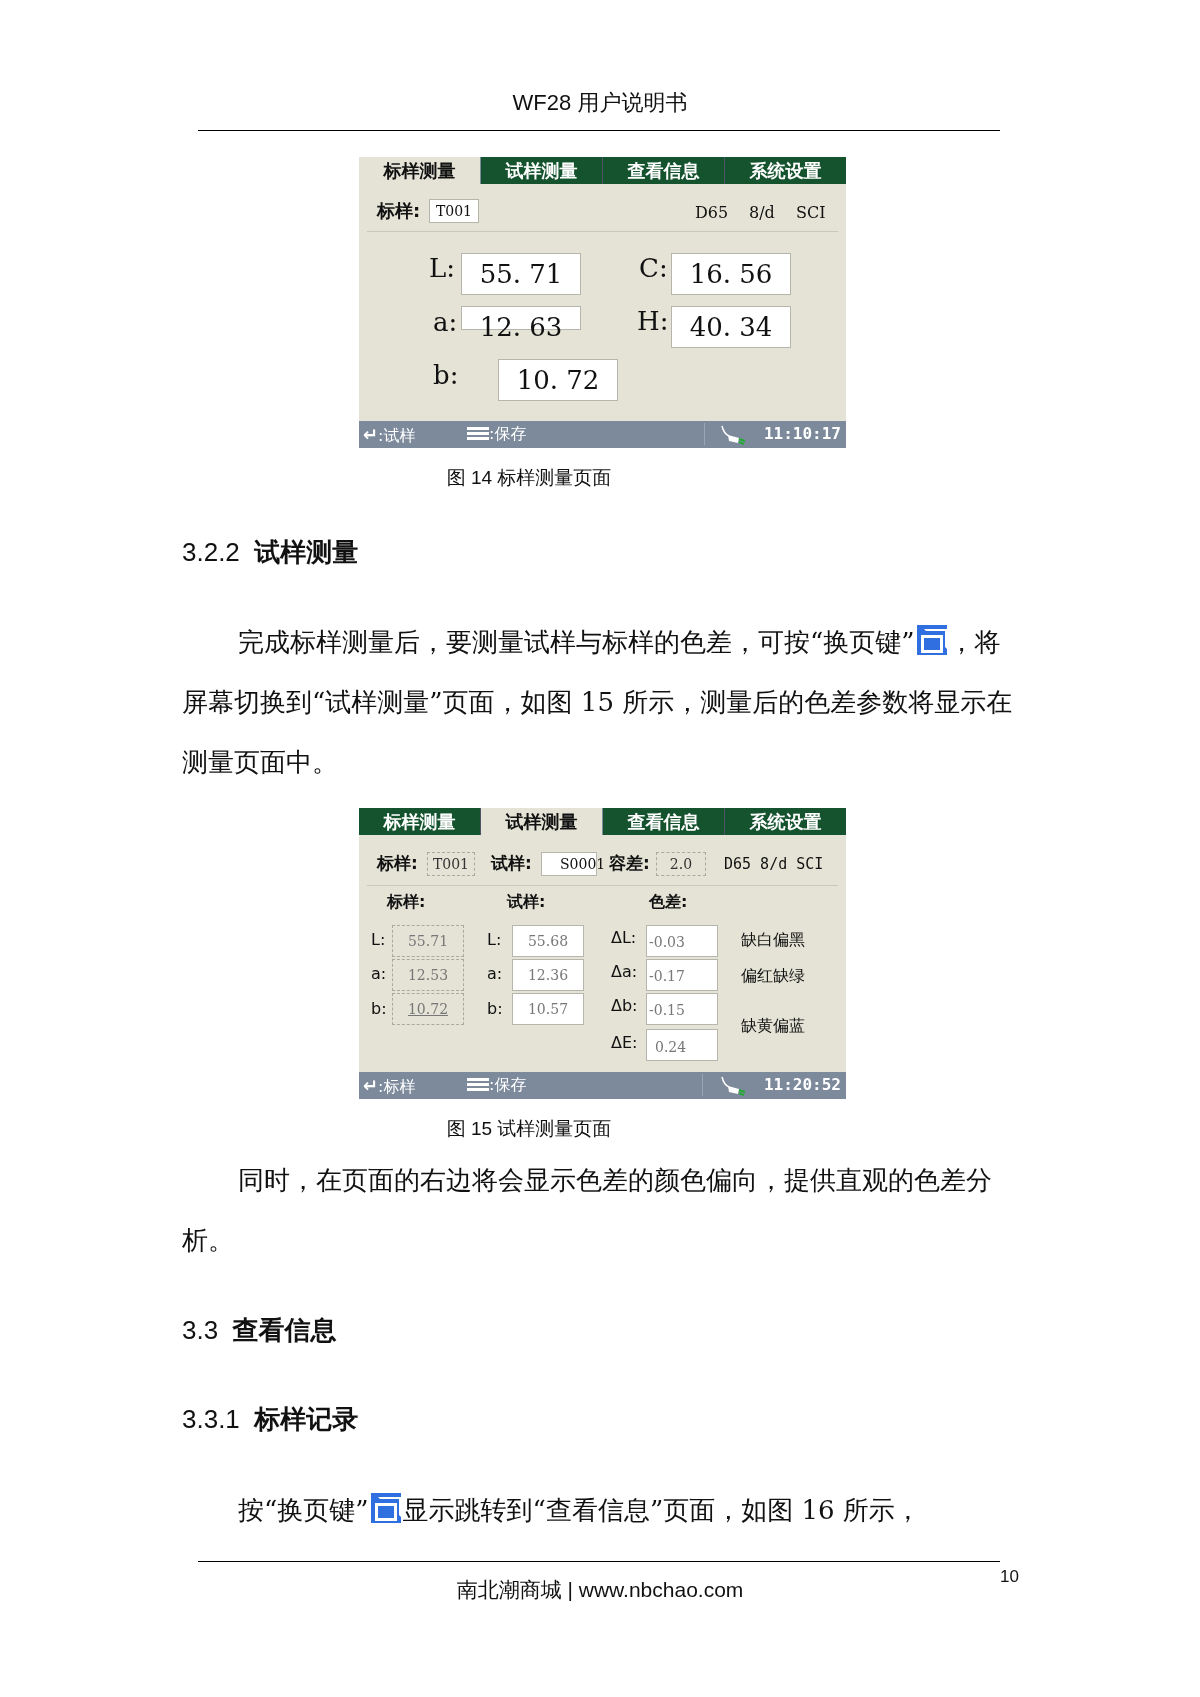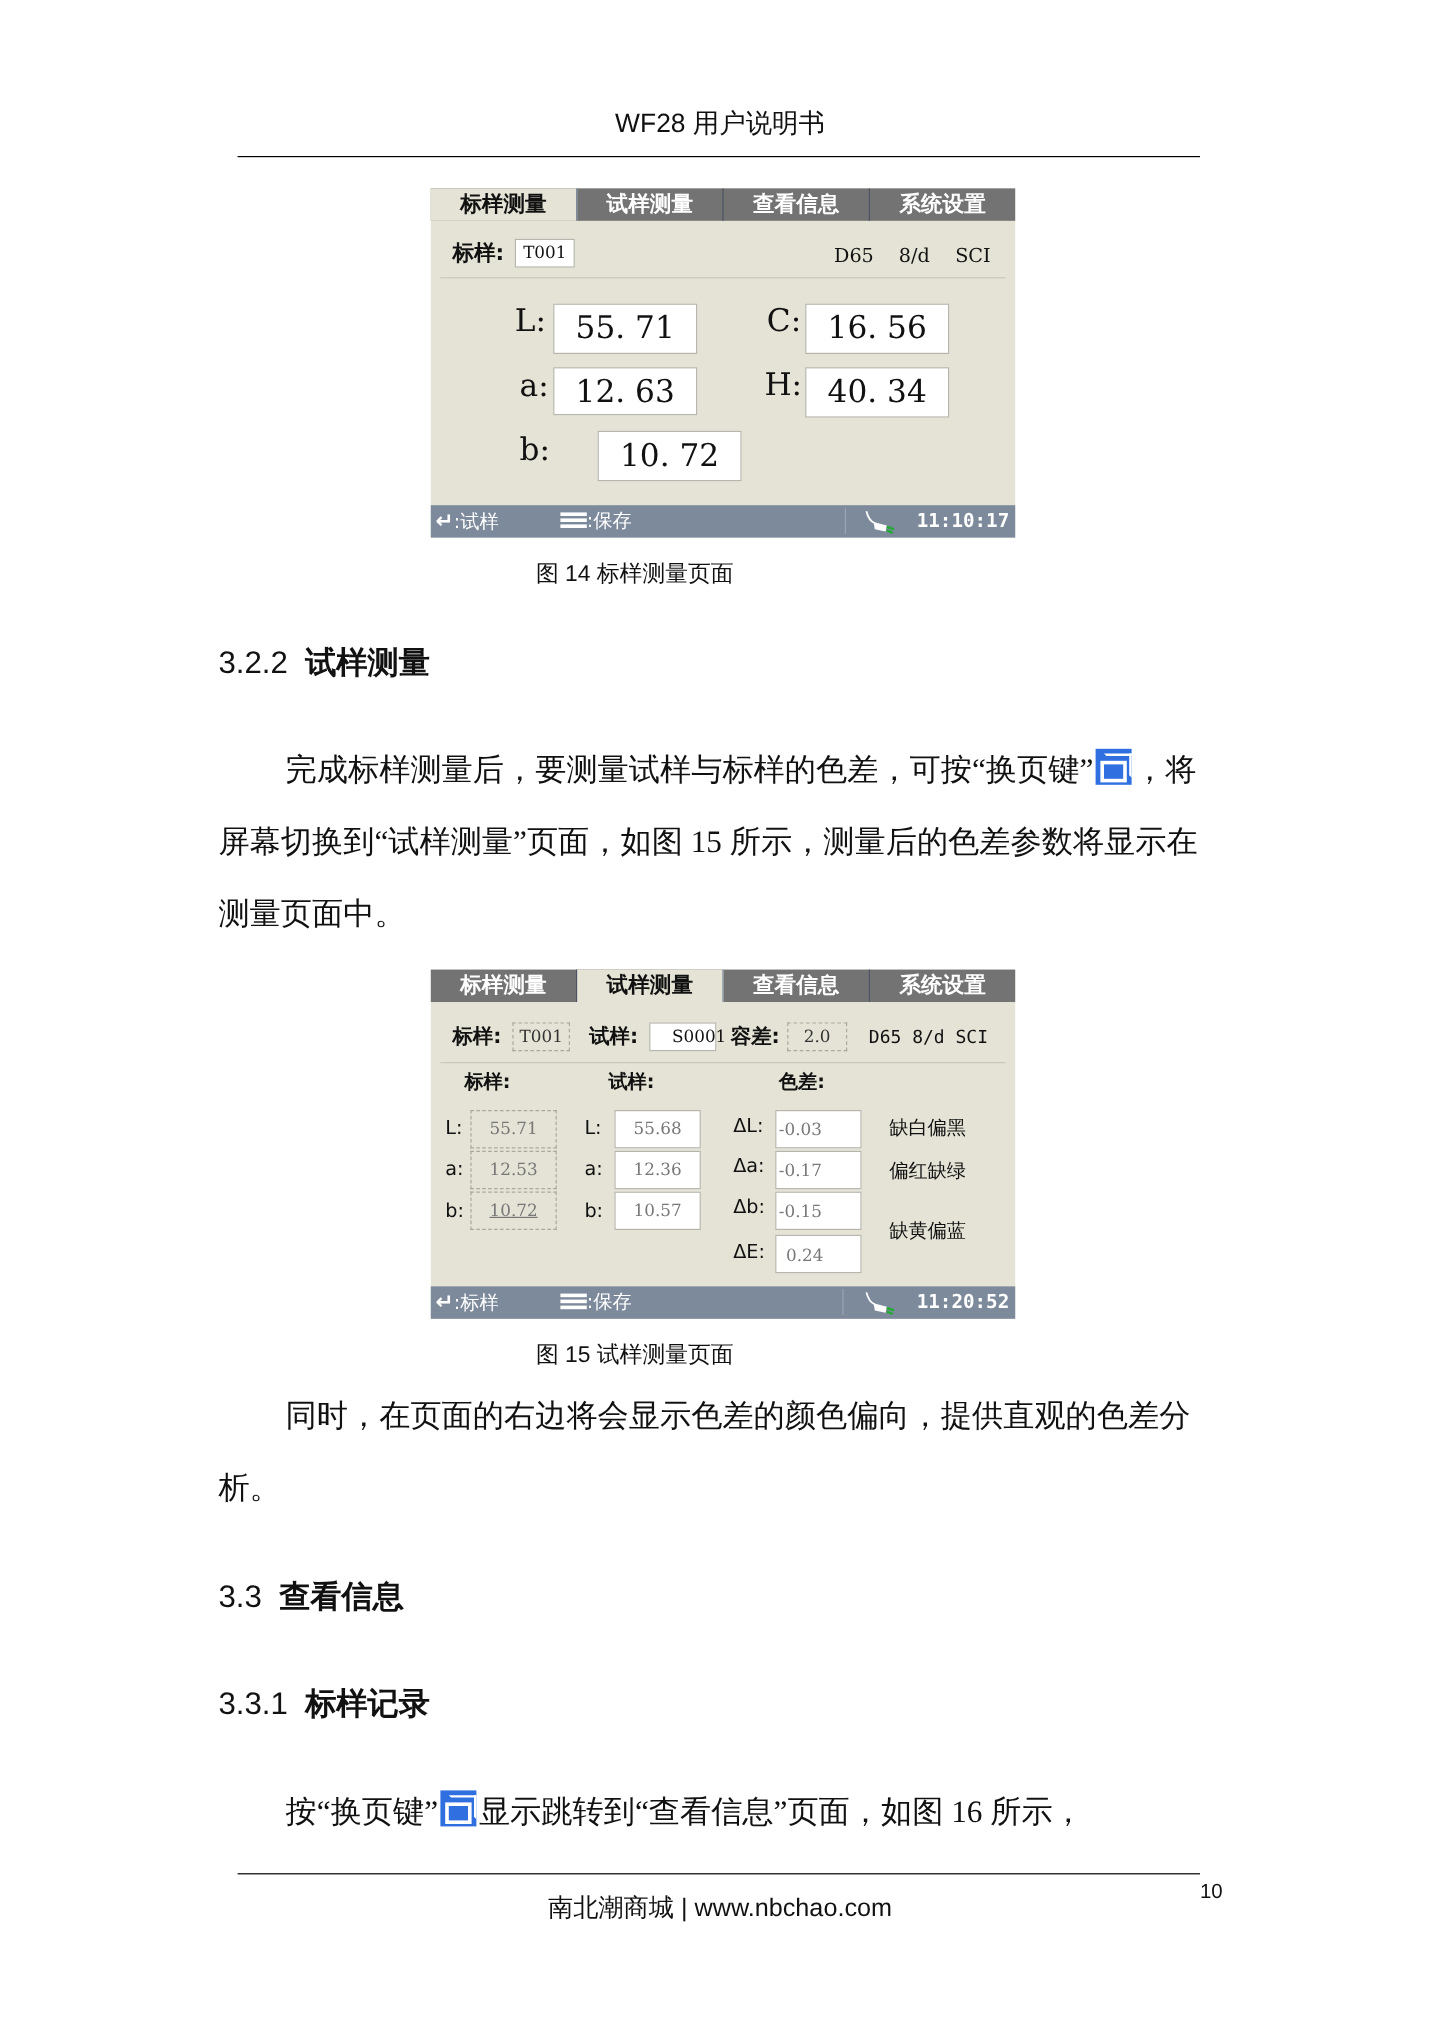--- a/index.html
+++ b/index.html
@@ -3,29 +3,29 @@
 <meta charset="utf-8">
 <style>
   html, body { margin: 0; padding: 0; background: #ffffff; }
   body { width: 1200px; height: 1697px; position: relative; font-family: "DejaVu Serif", serif; color: #111; overflow: hidden; }
   .abs { position: absolute; }
   .hdr-title { left: 0; width: 1200px; top: 88px; text-align: center; font-family: "Liberation Sans", sans-serif; font-size: 22px; }
   .rule { left: 198px; width: 802px; height: 0; border-top: 1.5px solid #000; }
   .caption { left: 0; width: 1058px; text-align: center; font-size: 19px; font-family: "Liberation Sans", sans-serif; }
   .h2 { left: 182px; font-size: 26px; font-family: "Liberation Sans", sans-serif; }
   .h2 b { font-weight: bold; }
-  .para { left: 182px; width: 840px; font-size: 26px; line-height: 60px; font-family: Liberation Serif, serif; }
+  .para { left: 182px; width: 840px; font-size: 26px; line-height: 60px; }
   .indent { display: inline-block; width: 56px; }
   .key-icon { display: inline-block; width: 30px; height: 30px; background: #2f6fe0; position: relative; vertical-align: -4px; margin: 0 2px; }
   .key-icon::before { content: ""; position: absolute; left: 7px; top: 4px; width: 19px; height: 16px; border: 2px solid #fff; border-bottom-color: transparent; border-left-color: transparent; }
   .key-icon::after { content: ""; position: absolute; left: 4px; top: 10px; width: 16px; height: 12px; border: 3px solid #fff; background: #2f6fe0; }
 
   
   .screen { left: 359px; width: 487px; background: #e4e3d6; font-family: "DejaVu Serif", serif; }
-  .tabs { display: flex; height: 27px; background: #737373; }
+  .tabs { display: flex; height: 27px; background: #14532d; }
   .tab { flex: 1; text-align: center; color: #fff; font-family: "DejaVu Sans", sans-serif; font-weight: bold; font-size: 18px; line-height: 27px; border-right: 1px solid #4b5566; }
   .tab.active { background: #e4e3d6; color: #111; border-right: 1px solid #7d8a9c; }
   .tab:last-child { border-right: none; }
   .bar { position: absolute; left: 0; right: 0; bottom: 0; height: 27px; background: #7d8a9c; color: #fff; font-family: "DejaVu Sans", sans-serif; font-size: 16px; }
   .bar .item { position: absolute; top: 3px; }
   .bar .sep { position: absolute; top: 2px; height: 22px; border-left: 1px solid #9aa5b3; }
   .bar .time { position: absolute; right: 5px; top: 3px; font-family: "DejaVu Sans Mono", monospace; font-weight: bold; font-size: 16px; }
   .enter-icon { display: inline-block; font-weight: bold; font-size: 18px; }
   .menu-icon { display: inline-block; width: 22px; height: 13px; border-top: 3px solid #fff; border-bottom: 3px solid #fff; position: relative; vertical-align: -1px; box-sizing: border-box; }
   .menu-icon::after { content: ""; position: absolute; left: 0; right: 0; top: 2px; border-top: 3px solid #fff; }
@@ -54,21 +54,21 @@
   <div class="lbl" style="left:390px; top:46px; font-size:16px;">8/d</div>
   <div class="lbl" style="left:437px; top:46px; font-size:16px;">SCI</div>
   <div class="hline" style="top:74px;"></div>
 
   <div class="lbl" style="left:70px; top:96px; font-size:26px;">L:</div>
   <div class="valbox" style="left:102px; top:96px; width:120px; height:42px; font-size:26px; line-height:40px;">55. 71</div>
   <div class="lbl" style="left:280px; top:96px; font-size:26px;">C:</div>
   <div class="valbox" style="left:312px; top:96px; width:120px; height:42px; font-size:26px; line-height:40px;">16. 56</div>
 
   <div class="lbl" style="left:74px; top:150px; font-size:26px;">a:</div>
-  <div class="valbox" style="left:102px; top:149px; width:120px; height:40px; font-size:26px; line-height:40px;">12. 63</div>
+  <div class="valbox" style="left:102px; top:149px; width:120px; height:24px; font-size:26px; line-height:40px;">12. 63</div>
   <div class="lbl" style="left:278px; top:149px; font-size:26px;">H:</div>
   <div class="valbox" style="left:312px; top:149px; width:120px; height:42px; font-size:26px; line-height:40px;">40. 34</div>
 
   <div class="lbl" style="left:74px; top:203px; font-size:26px;">b:</div>
   <div class="valbox" style="left:102px; top:202px; width:120px; height:42px; font-size:26px; line-height:40px;margin-left:37px;">10. 72</div>
 
   <div class="bar">
     <span class="item" style="left:4px;"><span class="enter-icon">↵</span><span>:试样</span></span>
     <span class="item" style="left:108px;"><span class="menu-icon"></span><span>:保存</span></span>
     <span class="sep" style="left:345px;"></span>

